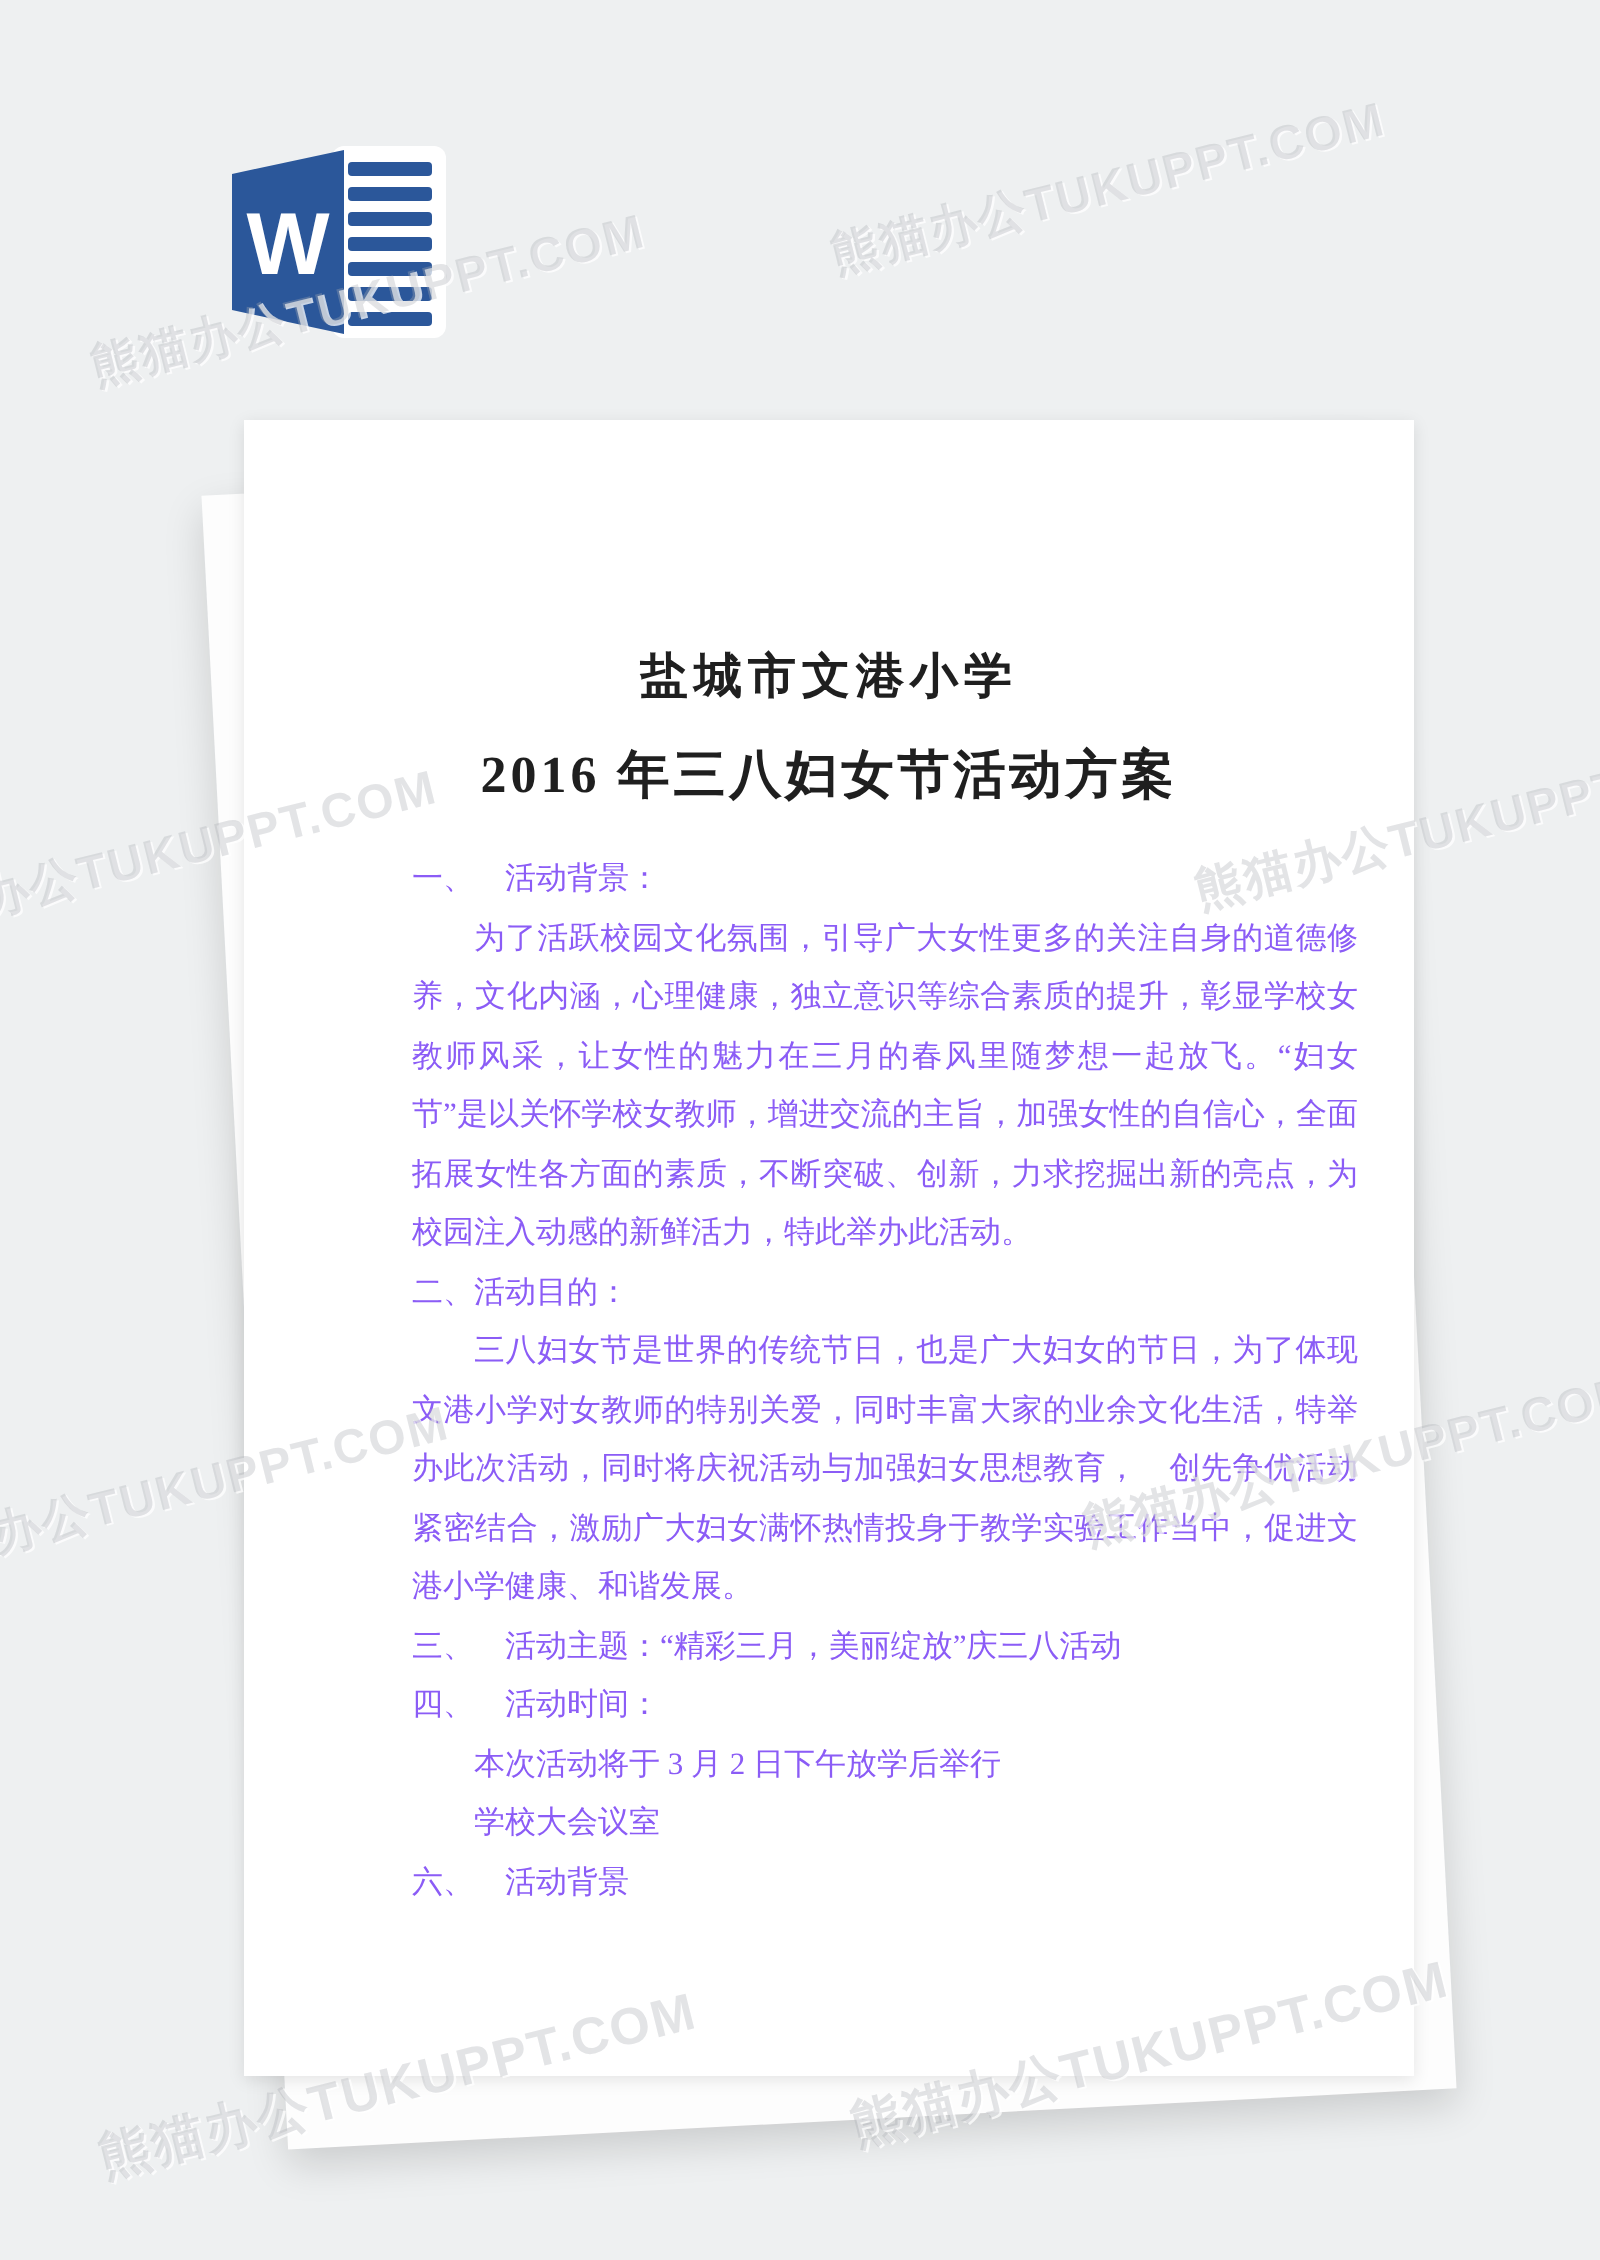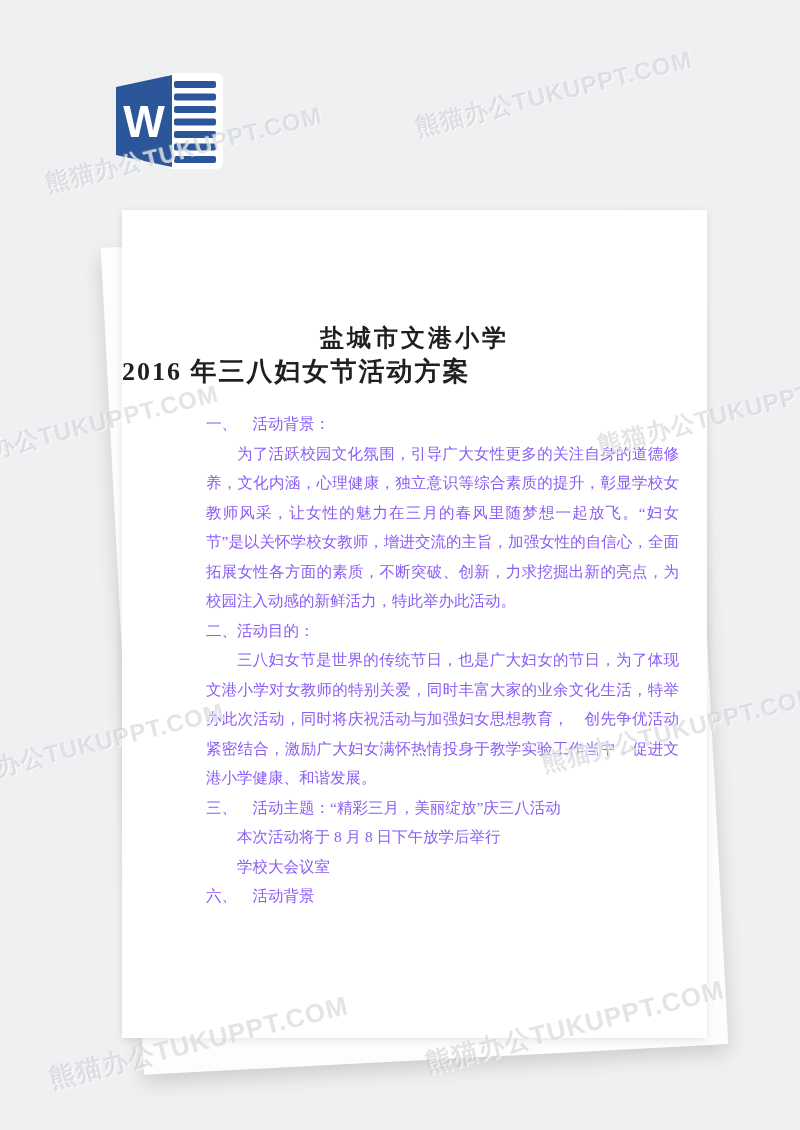--- a/index.html
+++ b/index.html
@@ -29,21 +29,21 @@
     position:absolute;left:122px;top:210px;width:585px;height:828px;
     background:#ffffff;
     box-shadow:0 2px 8px rgba(0,0,0,0.10);
   }
   .doc-title1{
     margin-top:112px;text-align:center;
     font-family:"Liberation Serif","DejaVu Serif",serif;
     font-weight:700;font-size:24px;color:#1f1f1f;letter-spacing:3px;
   }
   .doc-title2{
-    
+    margin-top:16px;text-align:center;
     font-family:"Liberation Serif","DejaVu Serif",serif;
     font-weight:700;font-size:26px;color:#1f1f1f;letter-spacing:2px;
   }
   .doc-body{
     margin:20px 28px 0 84px;
     font-family:"Liberation Serif","DejaVu Serif",serif;
     font-size:15.5px;line-height:29.5px;color:#8b5cf6;
     text-align:justify;
   }
   .doc-body .line{white-space:pre-wrap;}
@@ -77,21 +77,22 @@
 
   <div class="main-page">
     <div class="doc-title1">盐城市文港小学</div>
     <div class="doc-title2">2016 年三八妇女节活动方案</div>
     <div class="doc-body">
       <div class="line heading">一、　活动背景：</div>
       <div class="line para">为了活跃校园文化氛围，引导广大女性更多的关注自身的道德修养，文化内涵，心理健康，独立意识等综合素质的提升，彰显学校女教师风采，让女性的魅力在三月的春风里随梦想一起放飞。“妇女节”是以关怀学校女教师，增进交流的主旨，加强女性的自信心，全面拓展女性各方面的素质，不断突破、创新，力求挖掘出新的亮点，为校园注入动感的新鲜活力，特此举办此活动。</div>
       <div class="line heading">二、活动目的：</div>
       <div class="line para">三八妇女节是世界的传统节日，也是广大妇女的节日，为了体现文港小学对女教师的特别关爱，同时丰富大家的业余文化生活，特举办此次活动，同时将庆祝活动与加强妇女思想教育，　创先争优活动紧密结合，激励广大妇女满怀热情投身于教学实验工作当中，促进文港小学健康、和谐发展。</div>
       <div class="line heading">三、　活动主题：“精彩三月，美丽绽放”庆三八活动</div>
-      <div class="line sub">本次活动将于 8 月 8 日下午放学后举行</div>
+      <div class="line heading">四、　活动时间：</div>
+      <div class="line sub">本次活动将于 3 月 2 日下午放学后举行</div>
       <div class="line sub">学校大会议室</div>
       <div class="line heading">六、　活动背景</div>
     </div>
   </div>
 
   <div class="word-icon">
     <svg width="120" height="102" viewBox="0 0 120 102" xmlns="http://www.w3.org/2000/svg">
 
       <rect x="58" y="3" width="57" height="96" rx="6" fill="#ffffff"></rect>
       <g fill="#2b579a">

